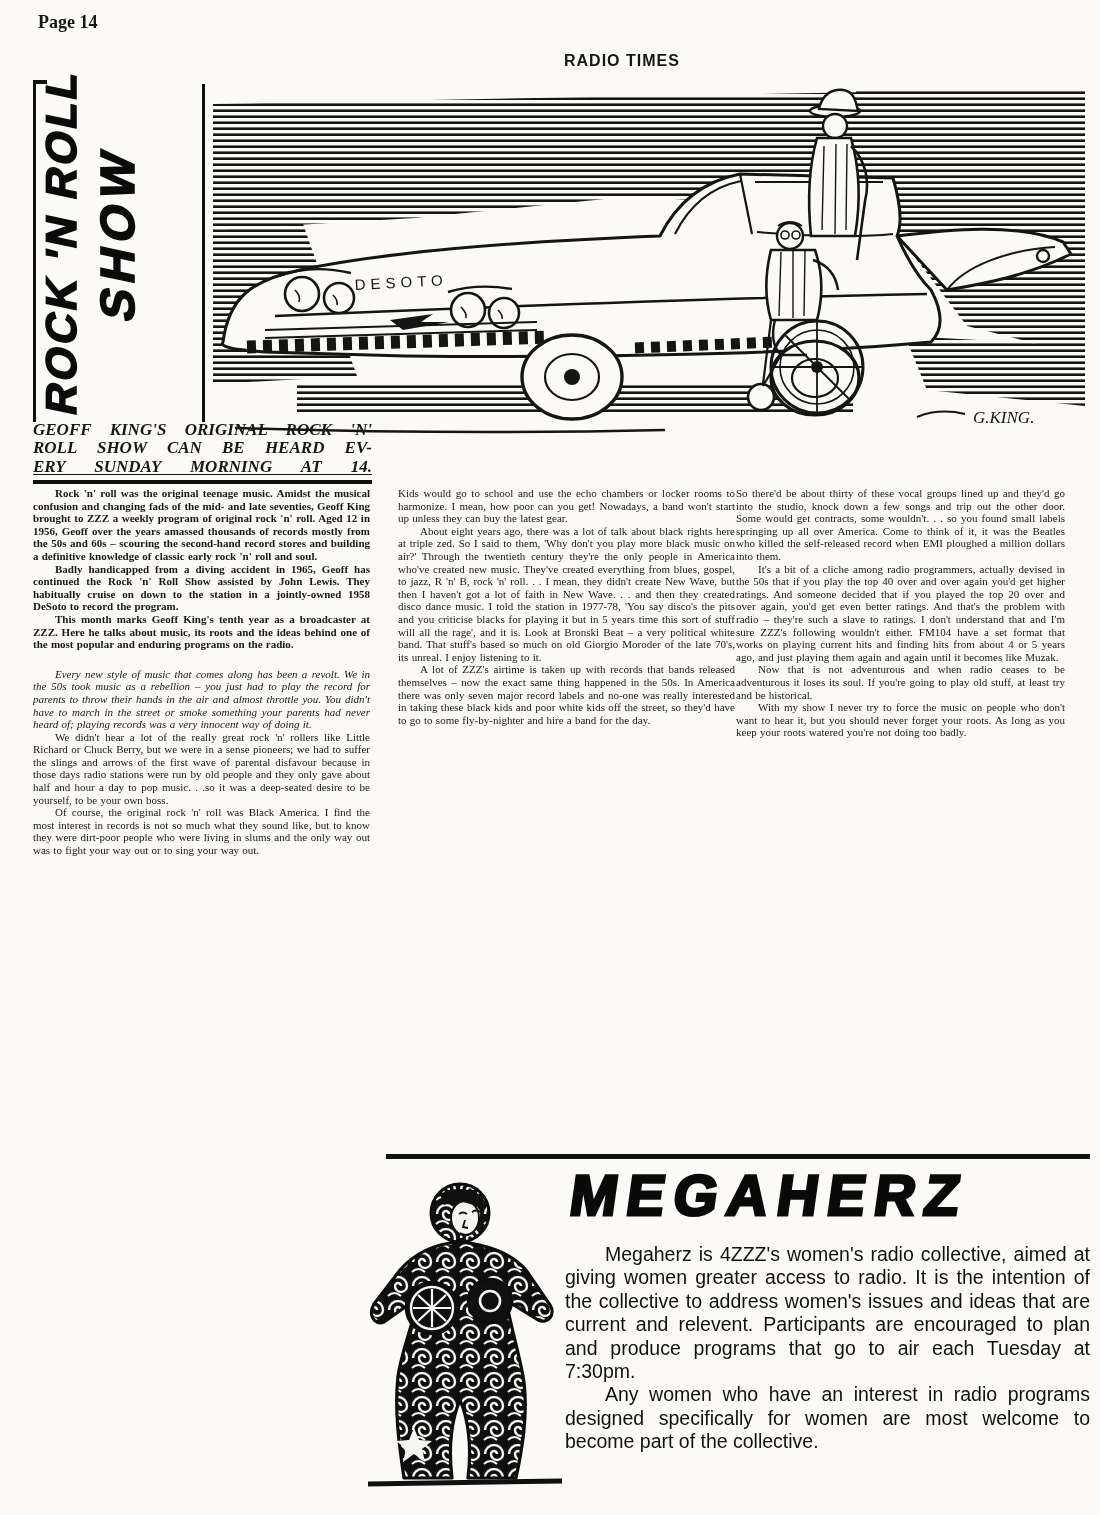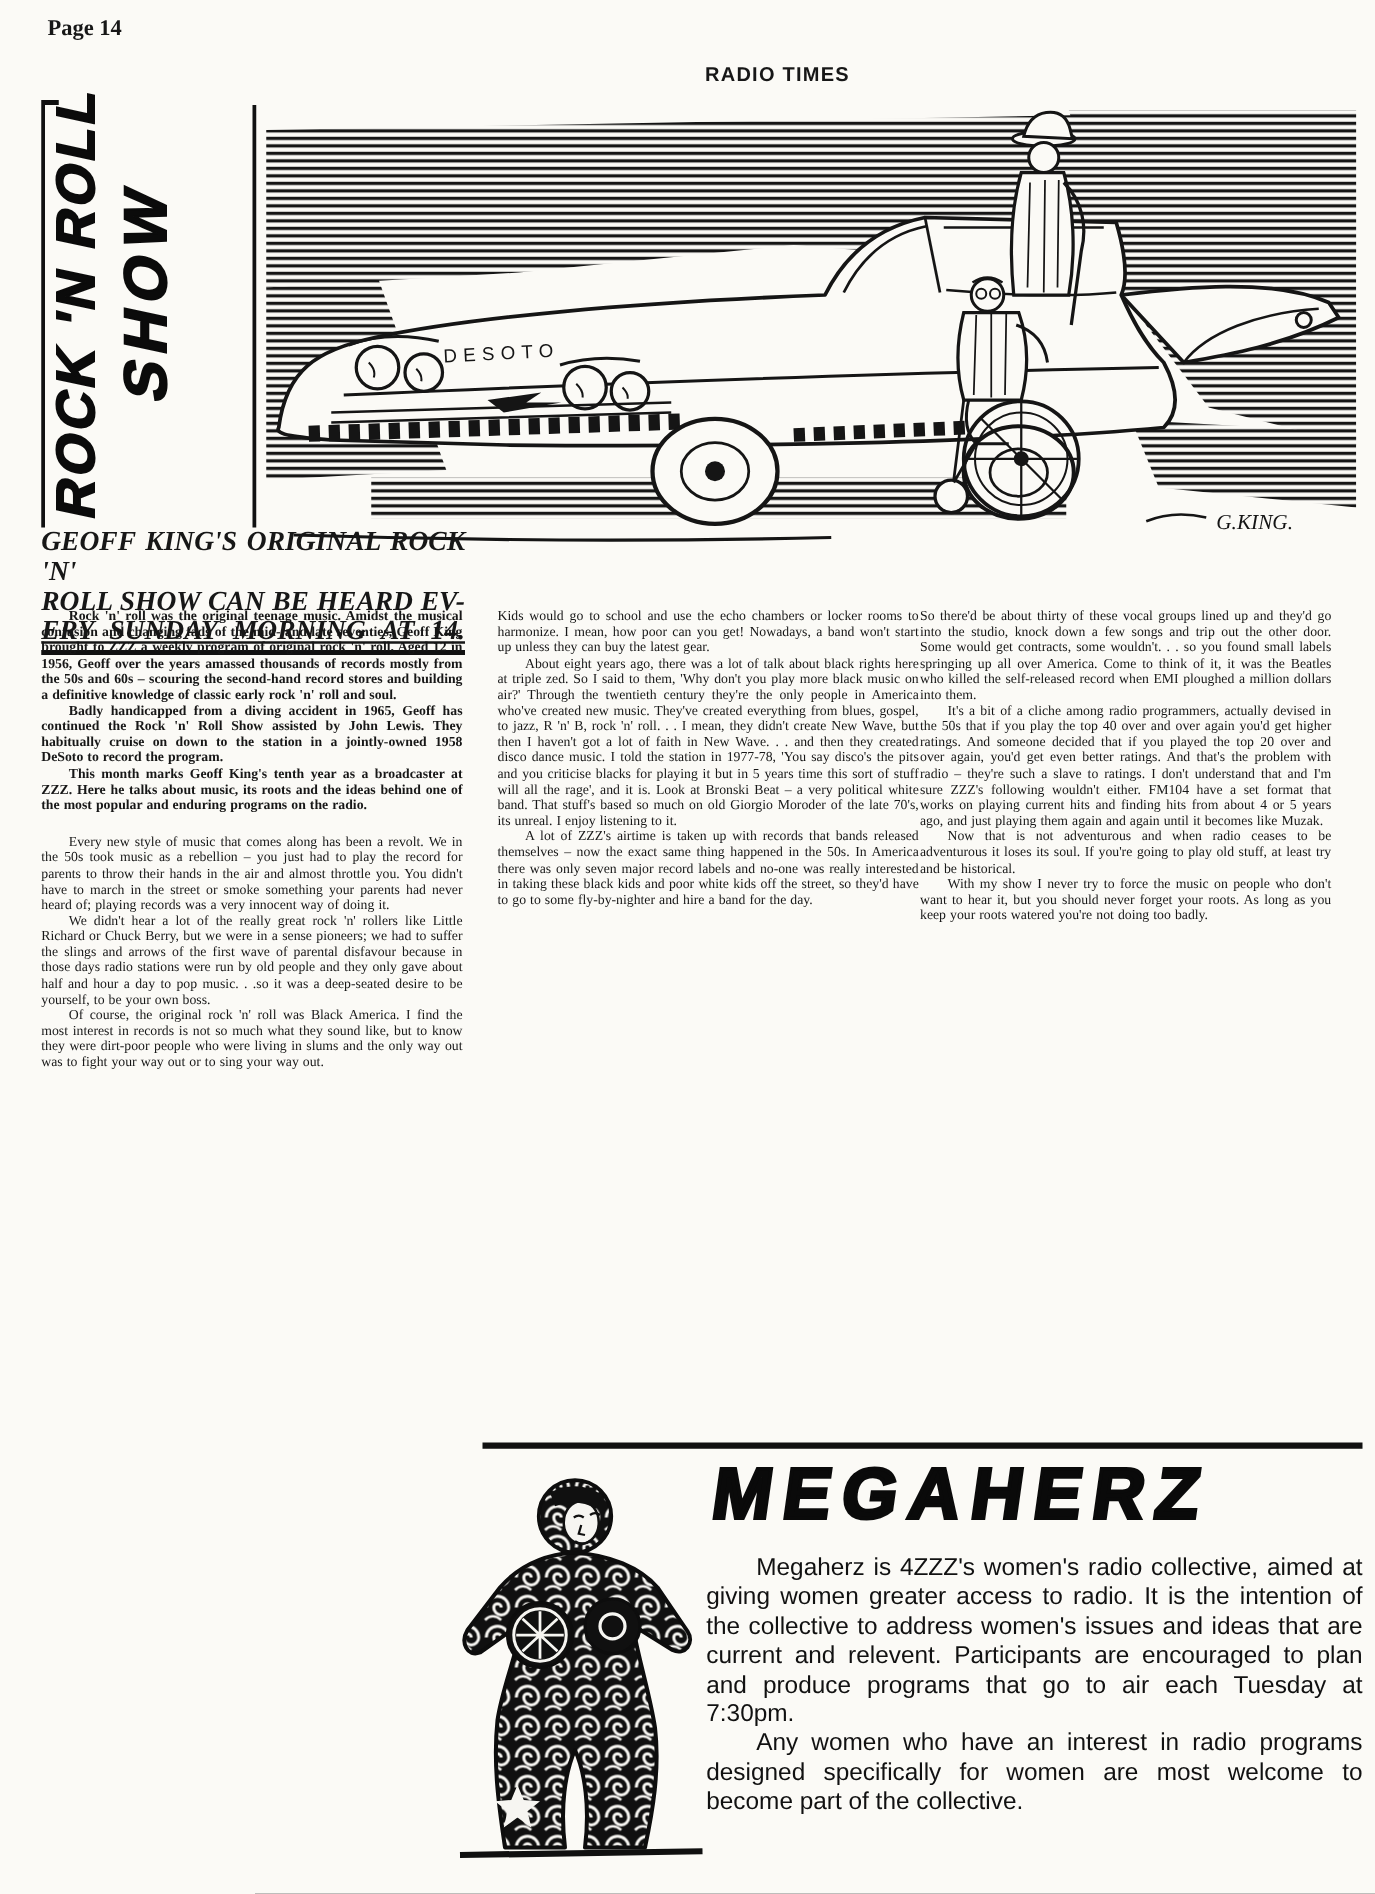--- a/index.html
+++ b/index.html
@@ -18,32 +18,32 @@
   .headline:before{content:"";position:absolute;left:-3px;top:-4px;width:14px;height:4px;background:#111;}
   .headline-inner{position:absolute;left:50%;top:50%;width:334px;height:164px;
     transform:translate(-50%,-50%) rotate(-90deg);}
   .hl-line{font-family:"Liberation Sans",sans-serif;font-weight:bold;color:#0b0b0b;
     transform:skewX(-12deg);-webkit-text-stroke:1.6px #0b0b0b;white-space:nowrap;}
   .hl1{font-size:43px;letter-spacing:3px;margin-left:6px;}
   .hl2{font-size:48px;letter-spacing:6px;margin-left:100px;margin-top:4px;}
   
   .caption{position:absolute;left:33px;top:421px;width:339px;
     border-bottom:4px solid #111;padding-bottom:4px;}
-  .caption .line{font-style:italic;font-weight:bold;font-size:22px;line-height:1.08;
+  .caption .line{font-style:italic;font-weight:bold;font-size:17px;line-height:1.08;
     text-align:justify;text-align-last:justify;}
   .caption .underline{text-decoration:underline;text-underline-offset:2px;}
   
   .col{position:absolute;top:487px;}
   .col-1{left:33px;width:337px;}
   .col-2{left:398px;width:337px;}
   .col-3{left:736px;width:329px;}
   .col p{margin:0;font-size:11px;line-height:1.145;text-align:justify;word-spacing:.5px;}
   .col p.bold{font-weight:bold;}
   .col p.indent{text-indent:22px;}
-  .col p.space-before{margin-top:17px;}
+  .col p.space-before{margin-top:17px;font-style:italic;}
   
   .illo{position:absolute;left:205px;top:84px;width:880px;height:352px;}
   
   .mega-rule{position:absolute;left:386px;top:1154px;width:704px;height:5px;background:#111;}
   .nana{position:absolute;left:362px;top:1178px;width:205px;height:330px;}
   .mega-title{position:absolute;left:570px;top:1162px;width:460px;height:74px;
     font-family:"Liberation Sans",sans-serif;font-weight:bold;font-size:57px;
     letter-spacing:9px;color:#0a0a0a;transform:skewX(-8deg);
     -webkit-text-stroke:3px #0a0a0a;white-space:nowrap;}
   .mega-text{position:absolute;left:565px;top:1243px;width:525px;}

